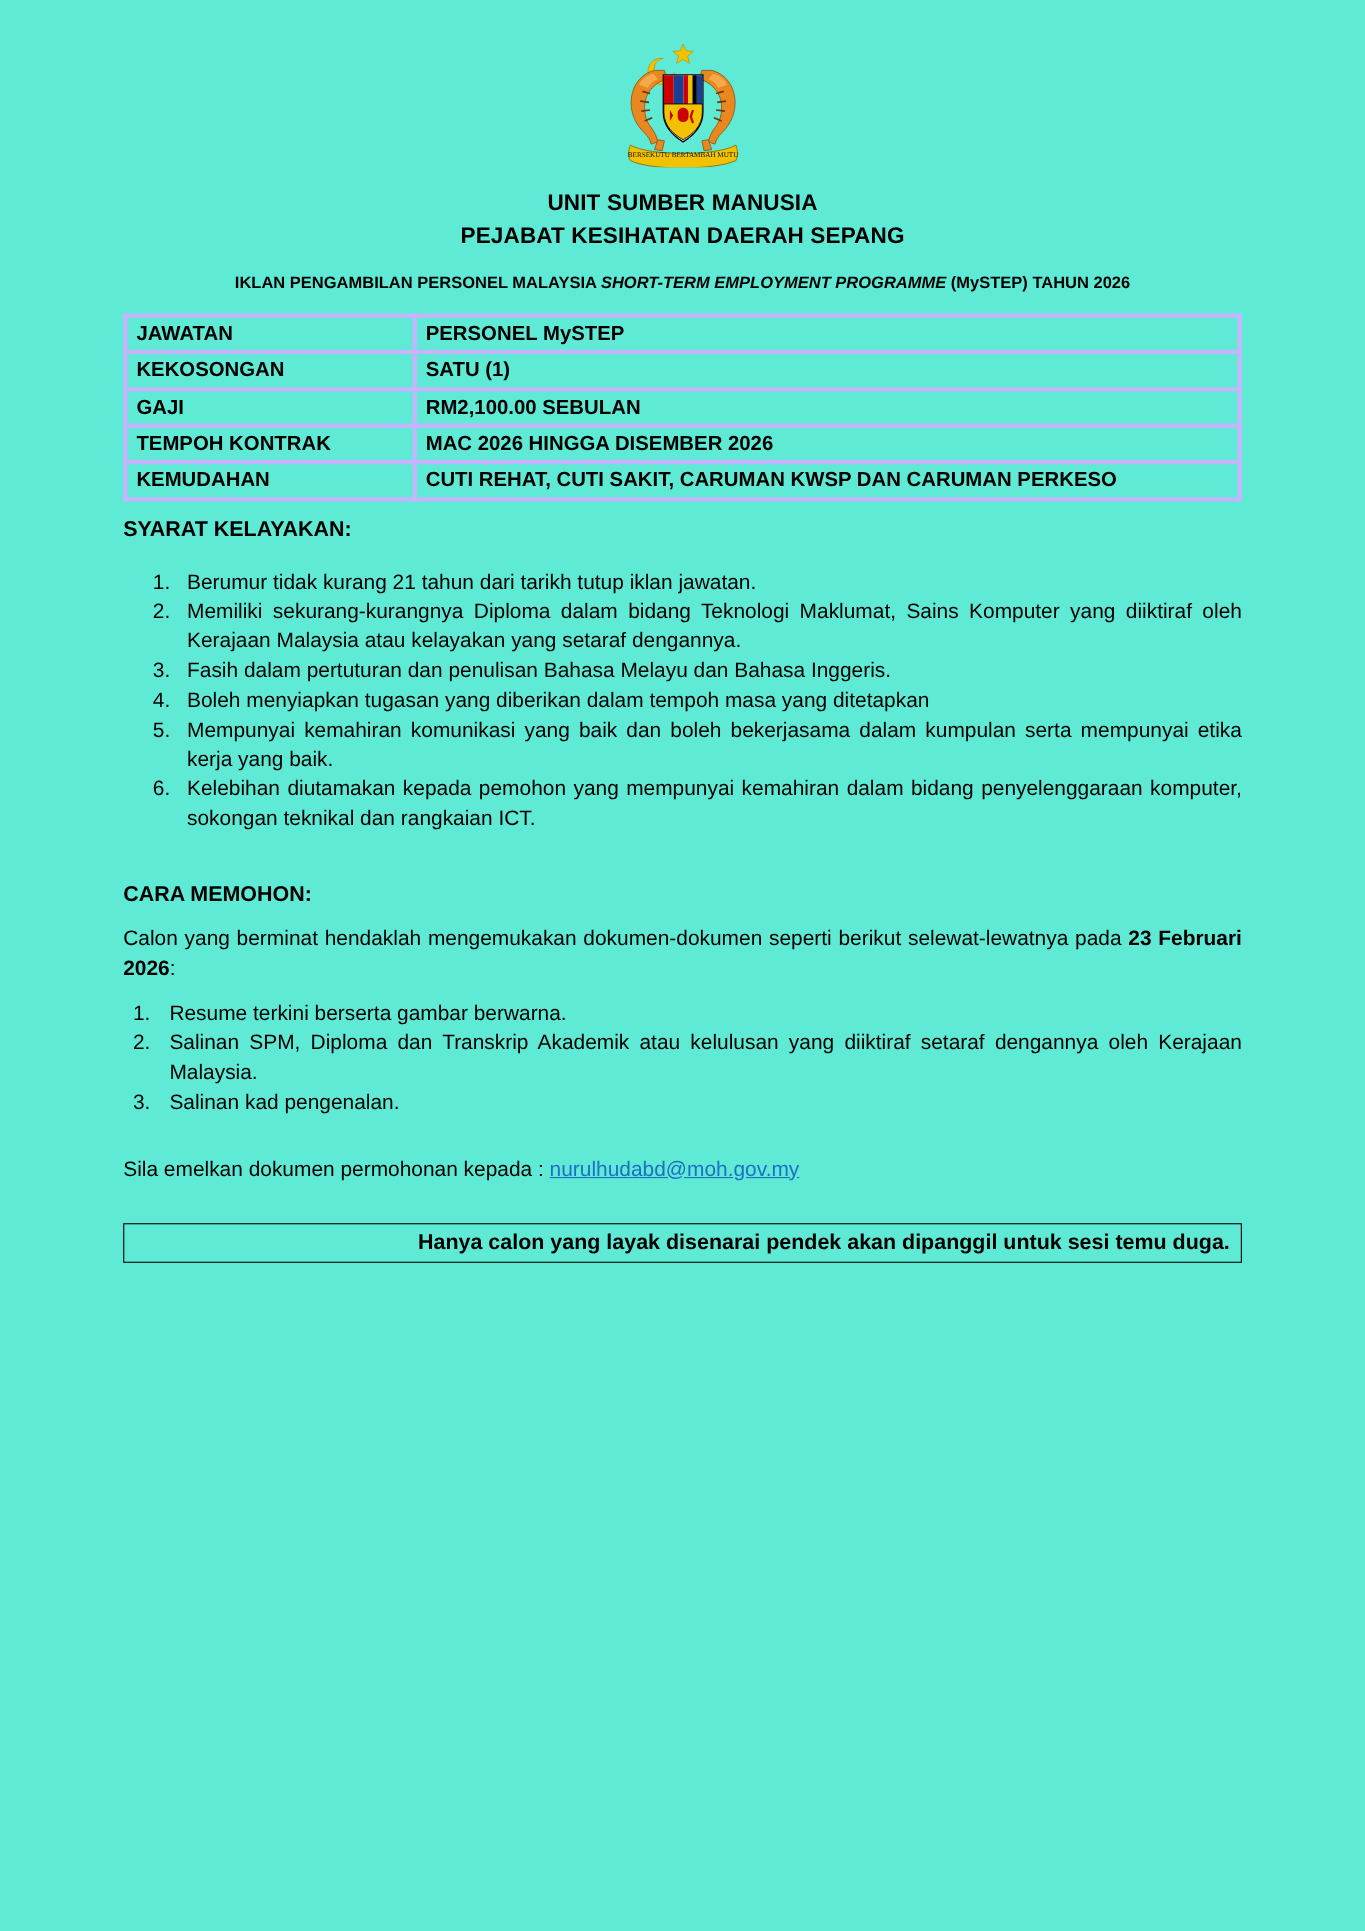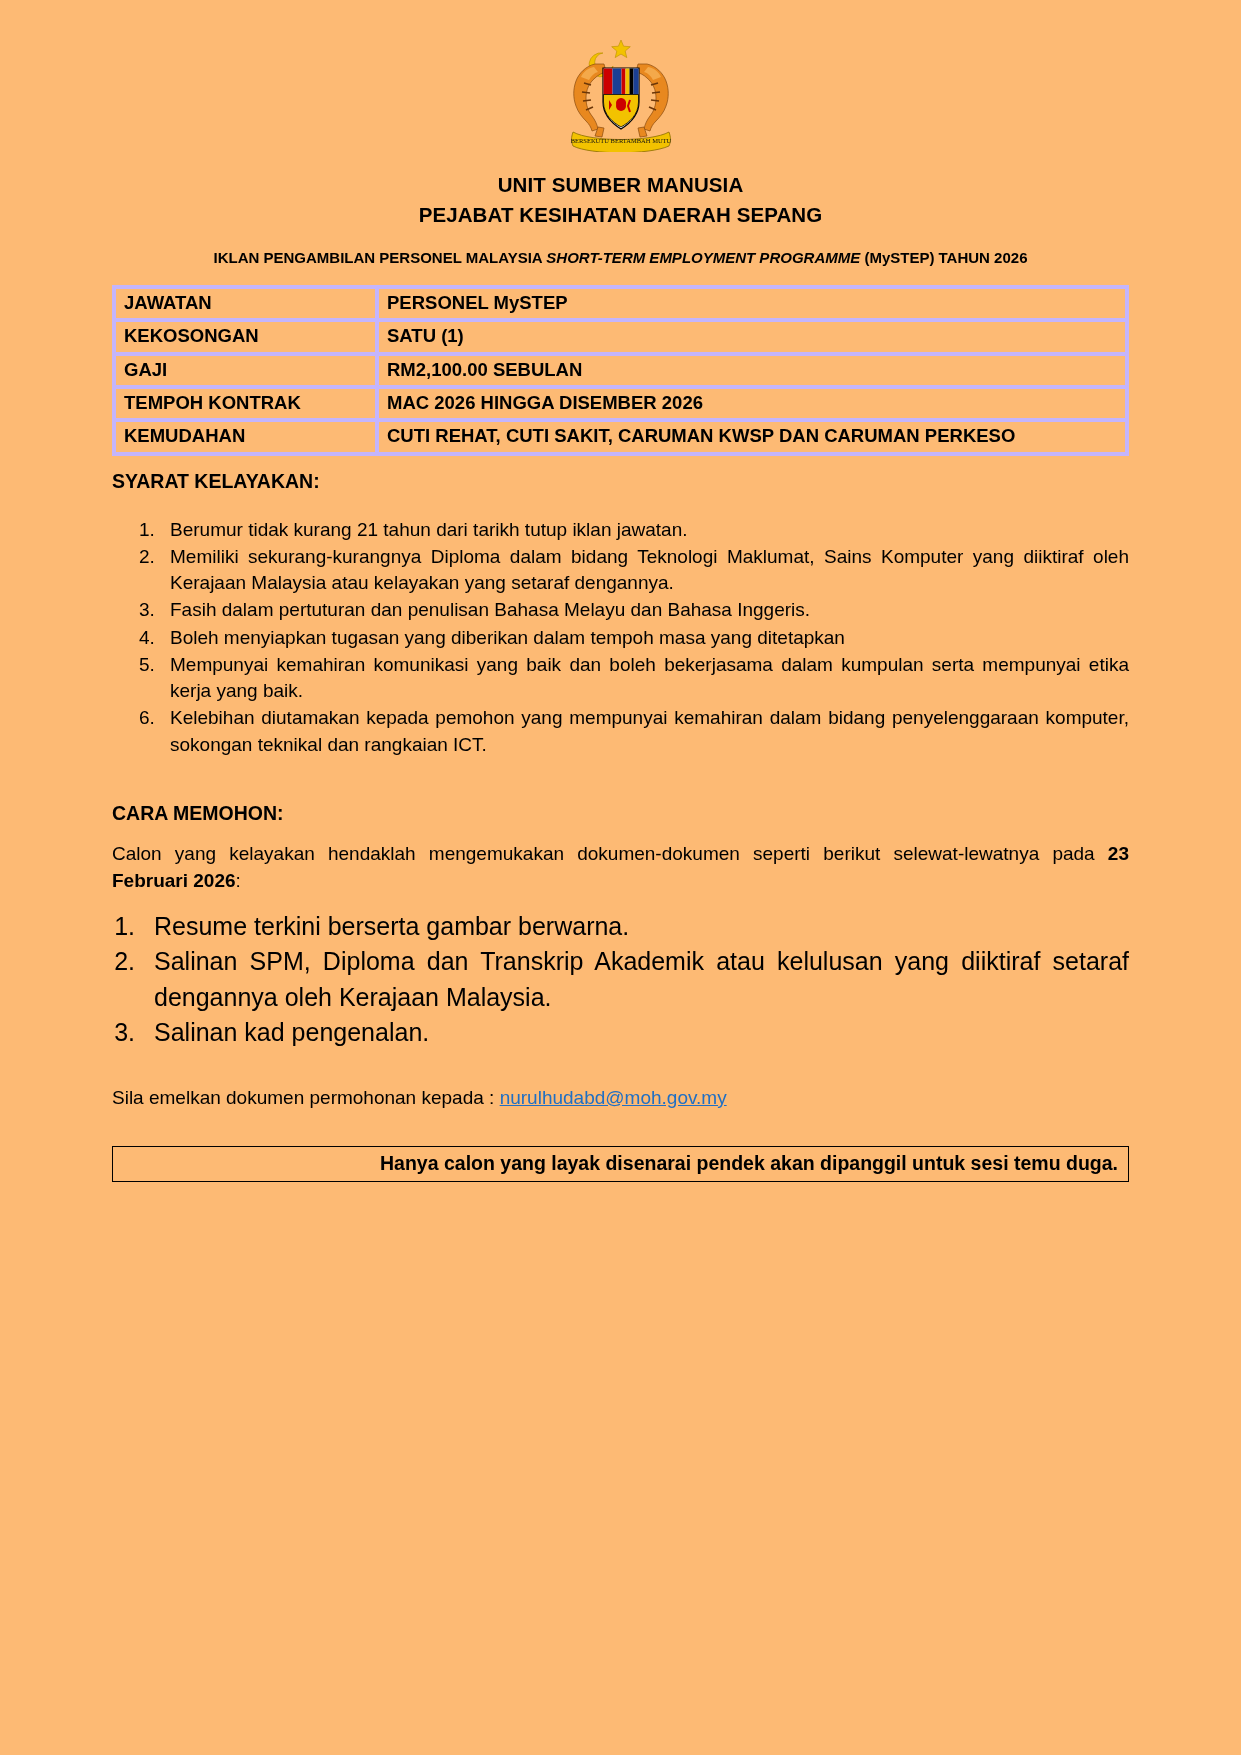--- a/index.html
+++ b/index.html
@@ -12,21 +12,21 @@
     width: 1241px;
     height: 1755px;
     font-family: "Liberation Sans", sans-serif;
     color: #000000;
     position: relative;
   }
   .page {
     width: 1241px;
     min-height: 1755px;
     padding: 34px 112px 0 112px;
-    background: #fdba74;
+    background: #5eead4;
   }
   .crest-wrap {
     display: flex;
     justify-content: center;
     margin-bottom: 18px;
   }
   .crest {
     width: 168px;
     height: 118px;
     position: relative;
@@ -90,21 +90,21 @@
   .para {
     font-size: 19px;
     line-height: 1.42;
     text-align: justify;
     margin-bottom: 14px;
   }
   .para b { font-weight: bold; }
   ol.dokumen {
     margin: 0 0 0 0;
     padding-left: 30px;
-    font-size: 25px;
+    font-size: 19px;
     line-height: 1.42;
     text-align: justify;
   }
   ol.dokumen li {
     padding-left: 12px;
     margin-bottom: 0px;
   }
   .gap-lg { height: 34px; }
   .email-line { font-size: 19px; line-height: 1.42; }
   a.email {
@@ -222,21 +222,21 @@
     <li>Memiliki sekurang-kurangnya Diploma dalam bidang Teknologi Maklumat, Sains Komputer yang diiktiraf oleh Kerajaan Malaysia atau kelayakan yang setaraf dengannya.</li>
     <li>Fasih dalam pertuturan dan penulisan Bahasa Melayu dan Bahasa Inggeris.</li>
     <li>Boleh menyiapkan tugasan yang diberikan dalam tempoh masa yang ditetapkan</li>
     <li>Mempunyai kemahiran komunikasi yang baik dan boleh bekerjasama dalam kumpulan serta mempunyai etika kerja yang baik.</li>
     <li>Kelebihan diutamakan kepada pemohon yang mempunyai kemahiran dalam bidang penyelenggaraan komputer, sokongan teknikal dan rangkaian ICT.</li>
   </ol>
 
   <div class="cara-title">CARA MEMOHON:</div>
 
   <div class="para">
-    <span>Calon yang kelayakan hendaklah mengemukakan dokumen-dokumen seperti berikut selewat-lewatnya pada </span><b>23 Februari 2026</b><span>:</span>
+    <span>Calon yang berminat hendaklah mengemukakan dokumen-dokumen seperti berikut selewat-lewatnya pada </span><b>23 Februari 2026</b><span>:</span>
   </div>
 
   <ol class="dokumen">
     <li>Resume terkini berserta gambar berwarna.</li>
     <li>Salinan SPM, Diploma dan Transkrip Akademik atau kelulusan yang diiktiraf setaraf dengannya oleh Kerajaan Malaysia.</li>
     <li>Salinan kad pengenalan.</li>
   </ol>
 
   <div class="gap-lg"></div>
 

